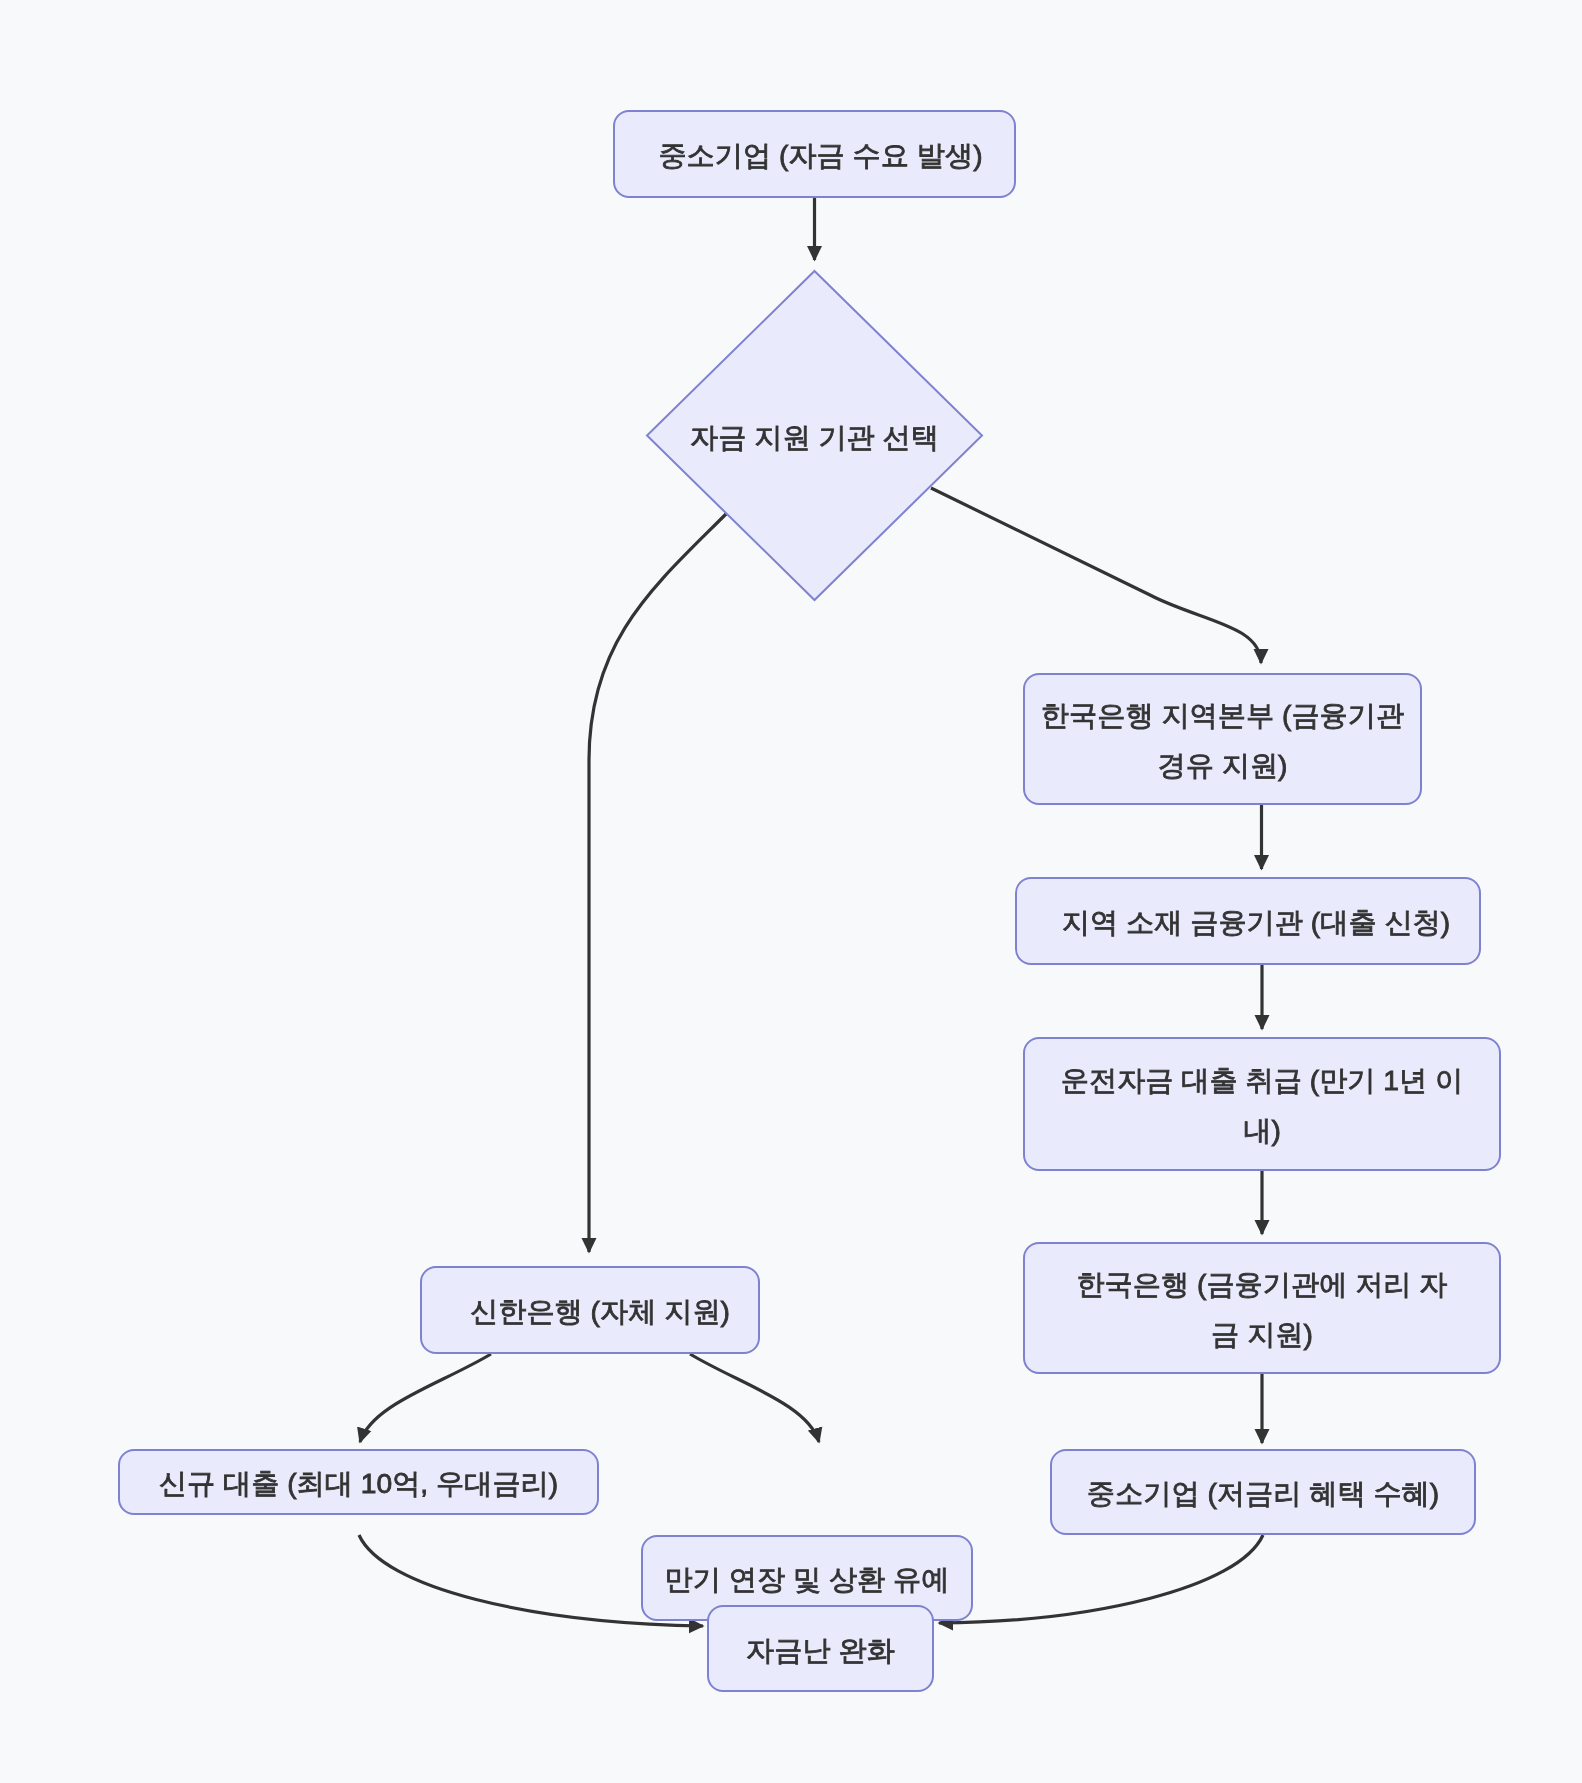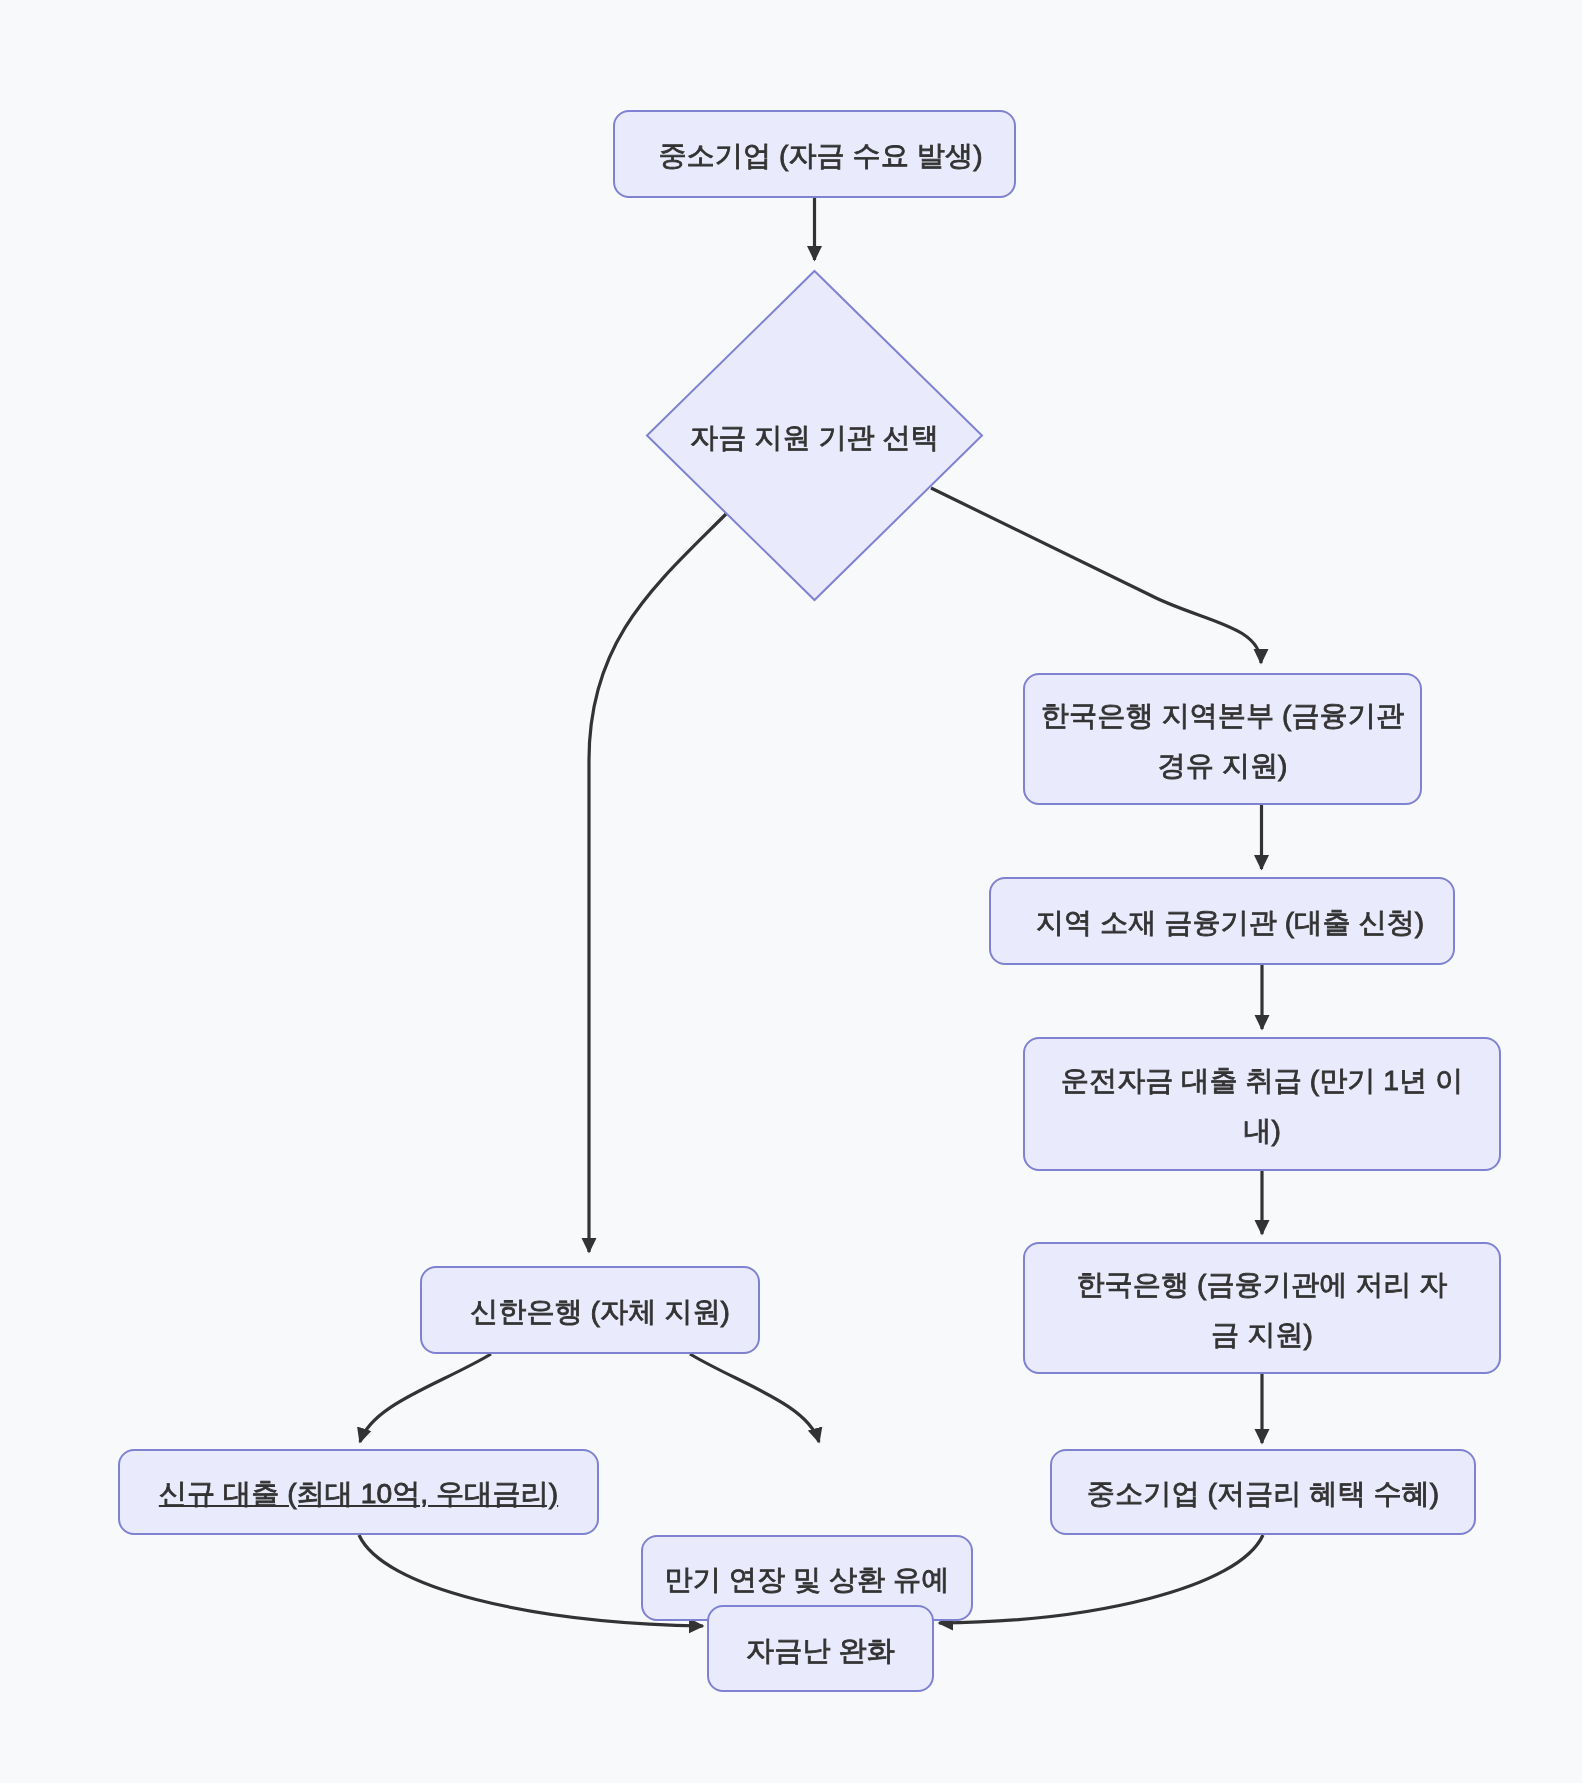--- a/index.html
+++ b/index.html
@@ -60,37 +60,37 @@
   </div>
 
   <div class="node ghost" style="left:647px;top:385px;width:335px;height:101px;">
     <span class="lbl nowrap">자금 지원 기관 선택</span>
   </div>
 
   <div class="node" style="left:1023px;top:673px;width:399px;height:132px;">
     <span class="lbl" style="width:424px;">한국은행 지역본부 (금융기관 경유 지원)</span>
   </div>
 
-  <div class="node" style="left:989px;top:877px;width:466px;height:88px;padding-left:16px;">
+  <div class="node" style="left:1015px;top:877px;width:466px;height:88px;padding-left:16px;">
     <span class="lbl nowrap">지역 소재 금융기관 (대출 신청)</span>
   </div>
 
   <div class="node" style="left:1023px;top:1037px;width:478px;height:134px;">
     <span class="lbl" style="width:427px;">운전자금 대출 취급 (만기 1년 이내)</span>
   </div>
 
   <div class="node" style="left:1023px;top:1242px;width:478px;height:132px;align-items:center;">
     <span class="lbl" style="width:395px;">한국은행 (금융기관에 저리 자금 지원)</span>
   </div>
 
   <div class="node" style="left:420px;top:1266px;width:340px;height:88px;padding-left:20px;">
     <span class="lbl nowrap">신한은행 (자체 지원)</span>
   </div>
 
-  <div class="node" style="left:118px;top:1449px;width:481px;height:86px;text-decoration:underline;">
+  <div class="node" style="left:118px;top:1449px;width:481px;height:66px;">
     <span class="lbl nowrap">신규 대출 (최대 10억, 우대금리)</span>
   </div>
 
   <div class="node" style="left:641px;top:1535px;width:332px;height:86px;">
     <span class="lbl nowrap">만기 연장 및 상환 유예</span>
   </div>
 
   <div class="node" style="left:707px;top:1605px;width:227px;height:87px;">
     <span class="lbl nowrap">자금난 완화</span>
   </div>

